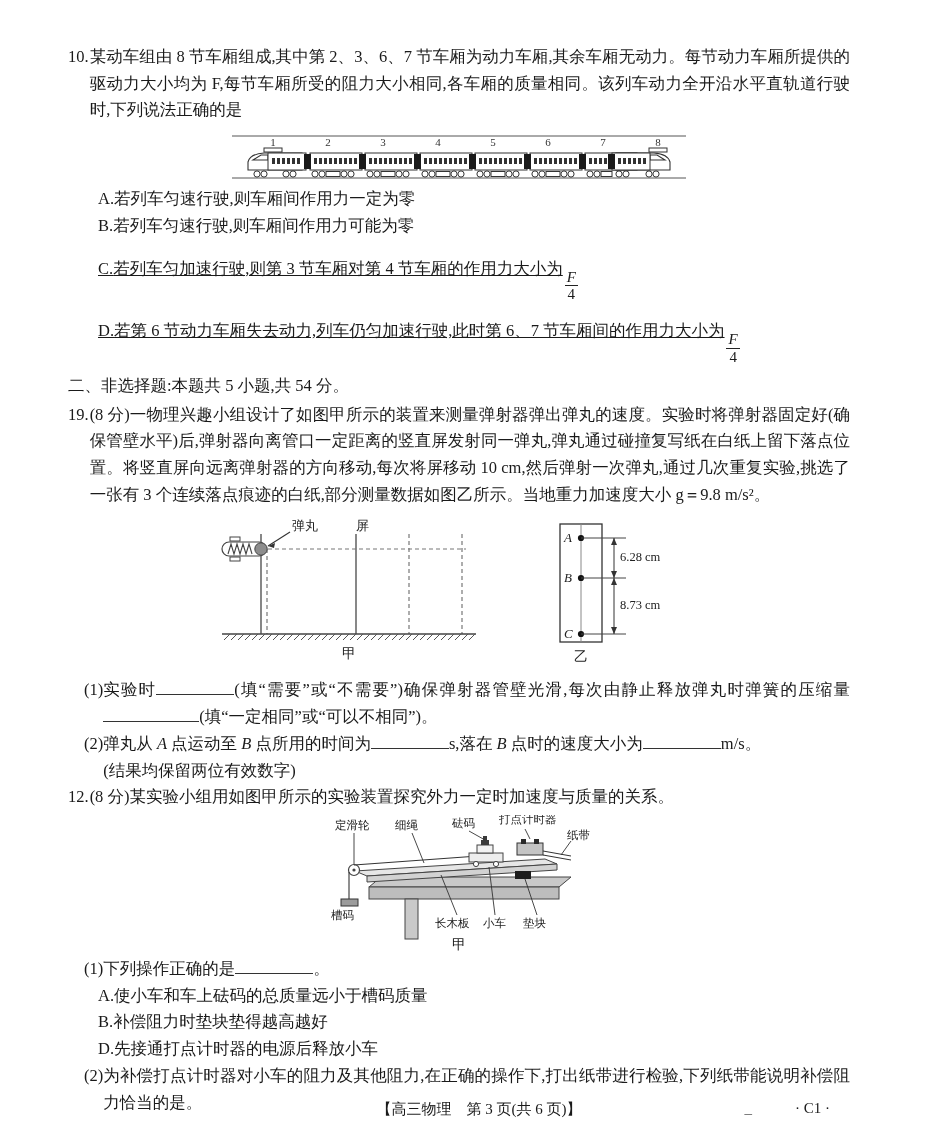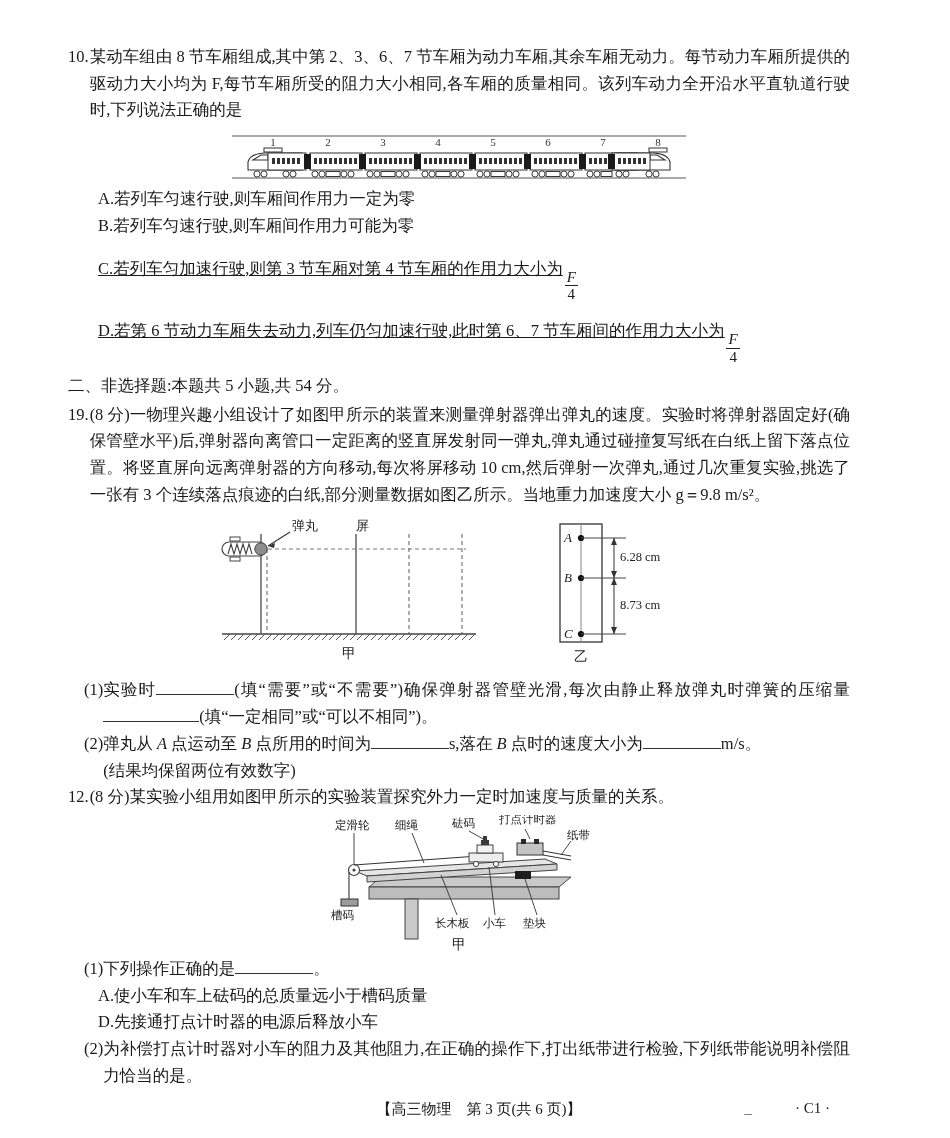--- a/index.html
+++ b/index.html
@@ -523,20 +523,23 @@
     <span class="sub-num">(1)</span>
     <span class="sub-body">
       <span>下列操作正确的是</span><span class="blank b-md"></span><span>。</span>
     </span>
   </div>
 
   <div class="opt">
     <span>A.</span><span>使小车和车上砝码的总质量远小于槽码质量</span>
   </div>
   <div class="opt">
+    <span>B.</span><span>补偿阻力时垫块垫得越高越好</span>
+  </div>
+  <div class="opt">
     <span>D.</span><span>先接通打点计时器的电源后释放小车</span>
   </div>
 
   <div class="sub">
     <span class="sub-num">(2)</span>
     <span class="sub-body">
       <span>为补偿打点计时器对小车的阻力及其他阻力,在正确的操作下,打出纸带进行检验,下列纸带能说明补偿阻力恰当的是</span><span>。</span>
     </span>
   </div>
 

